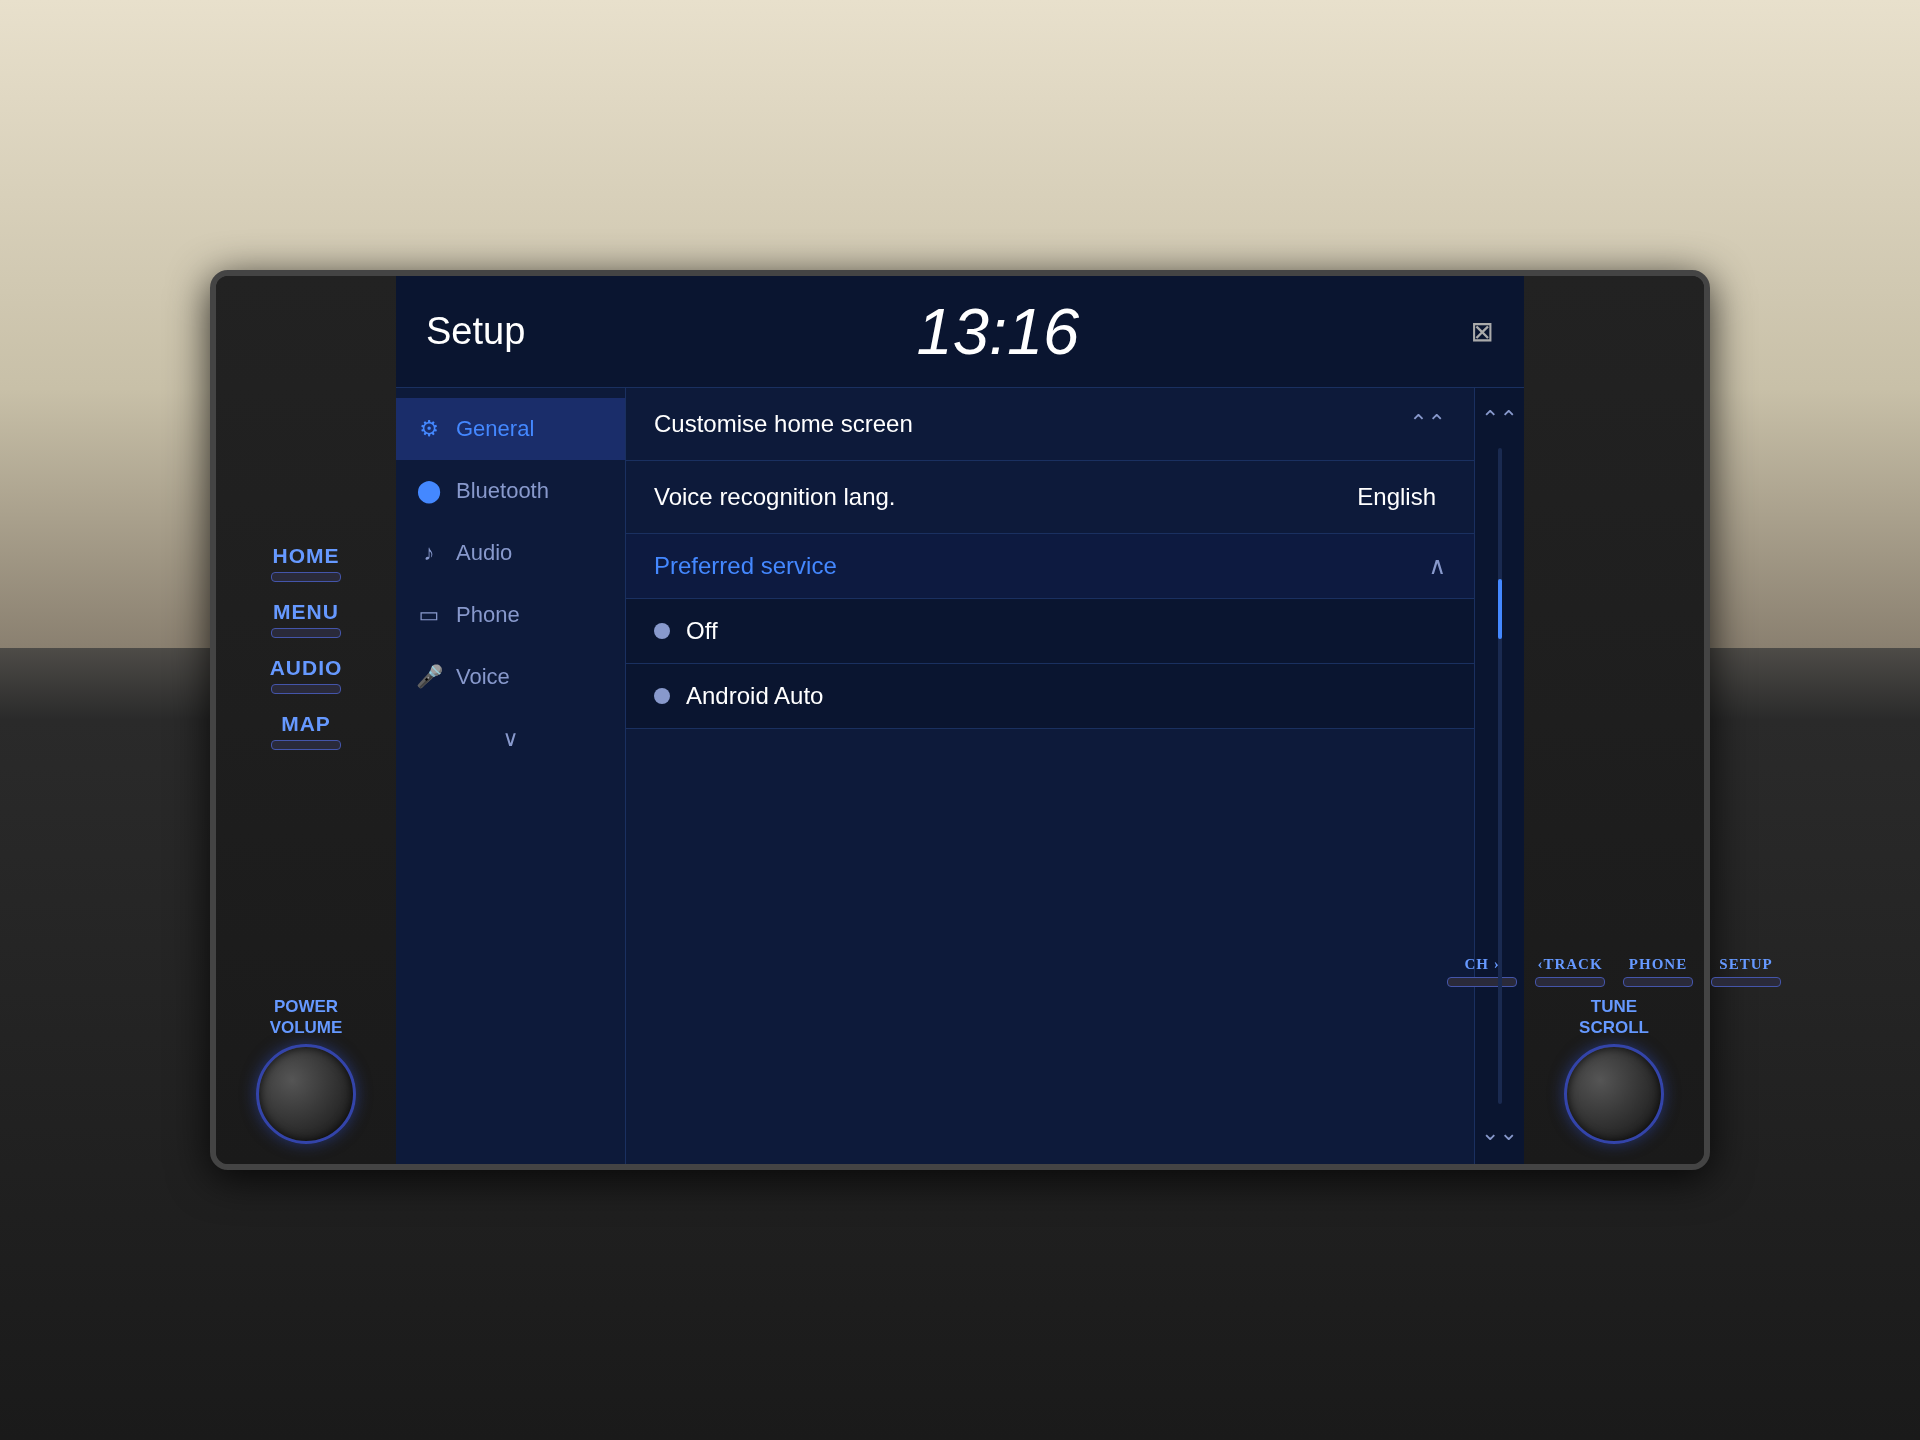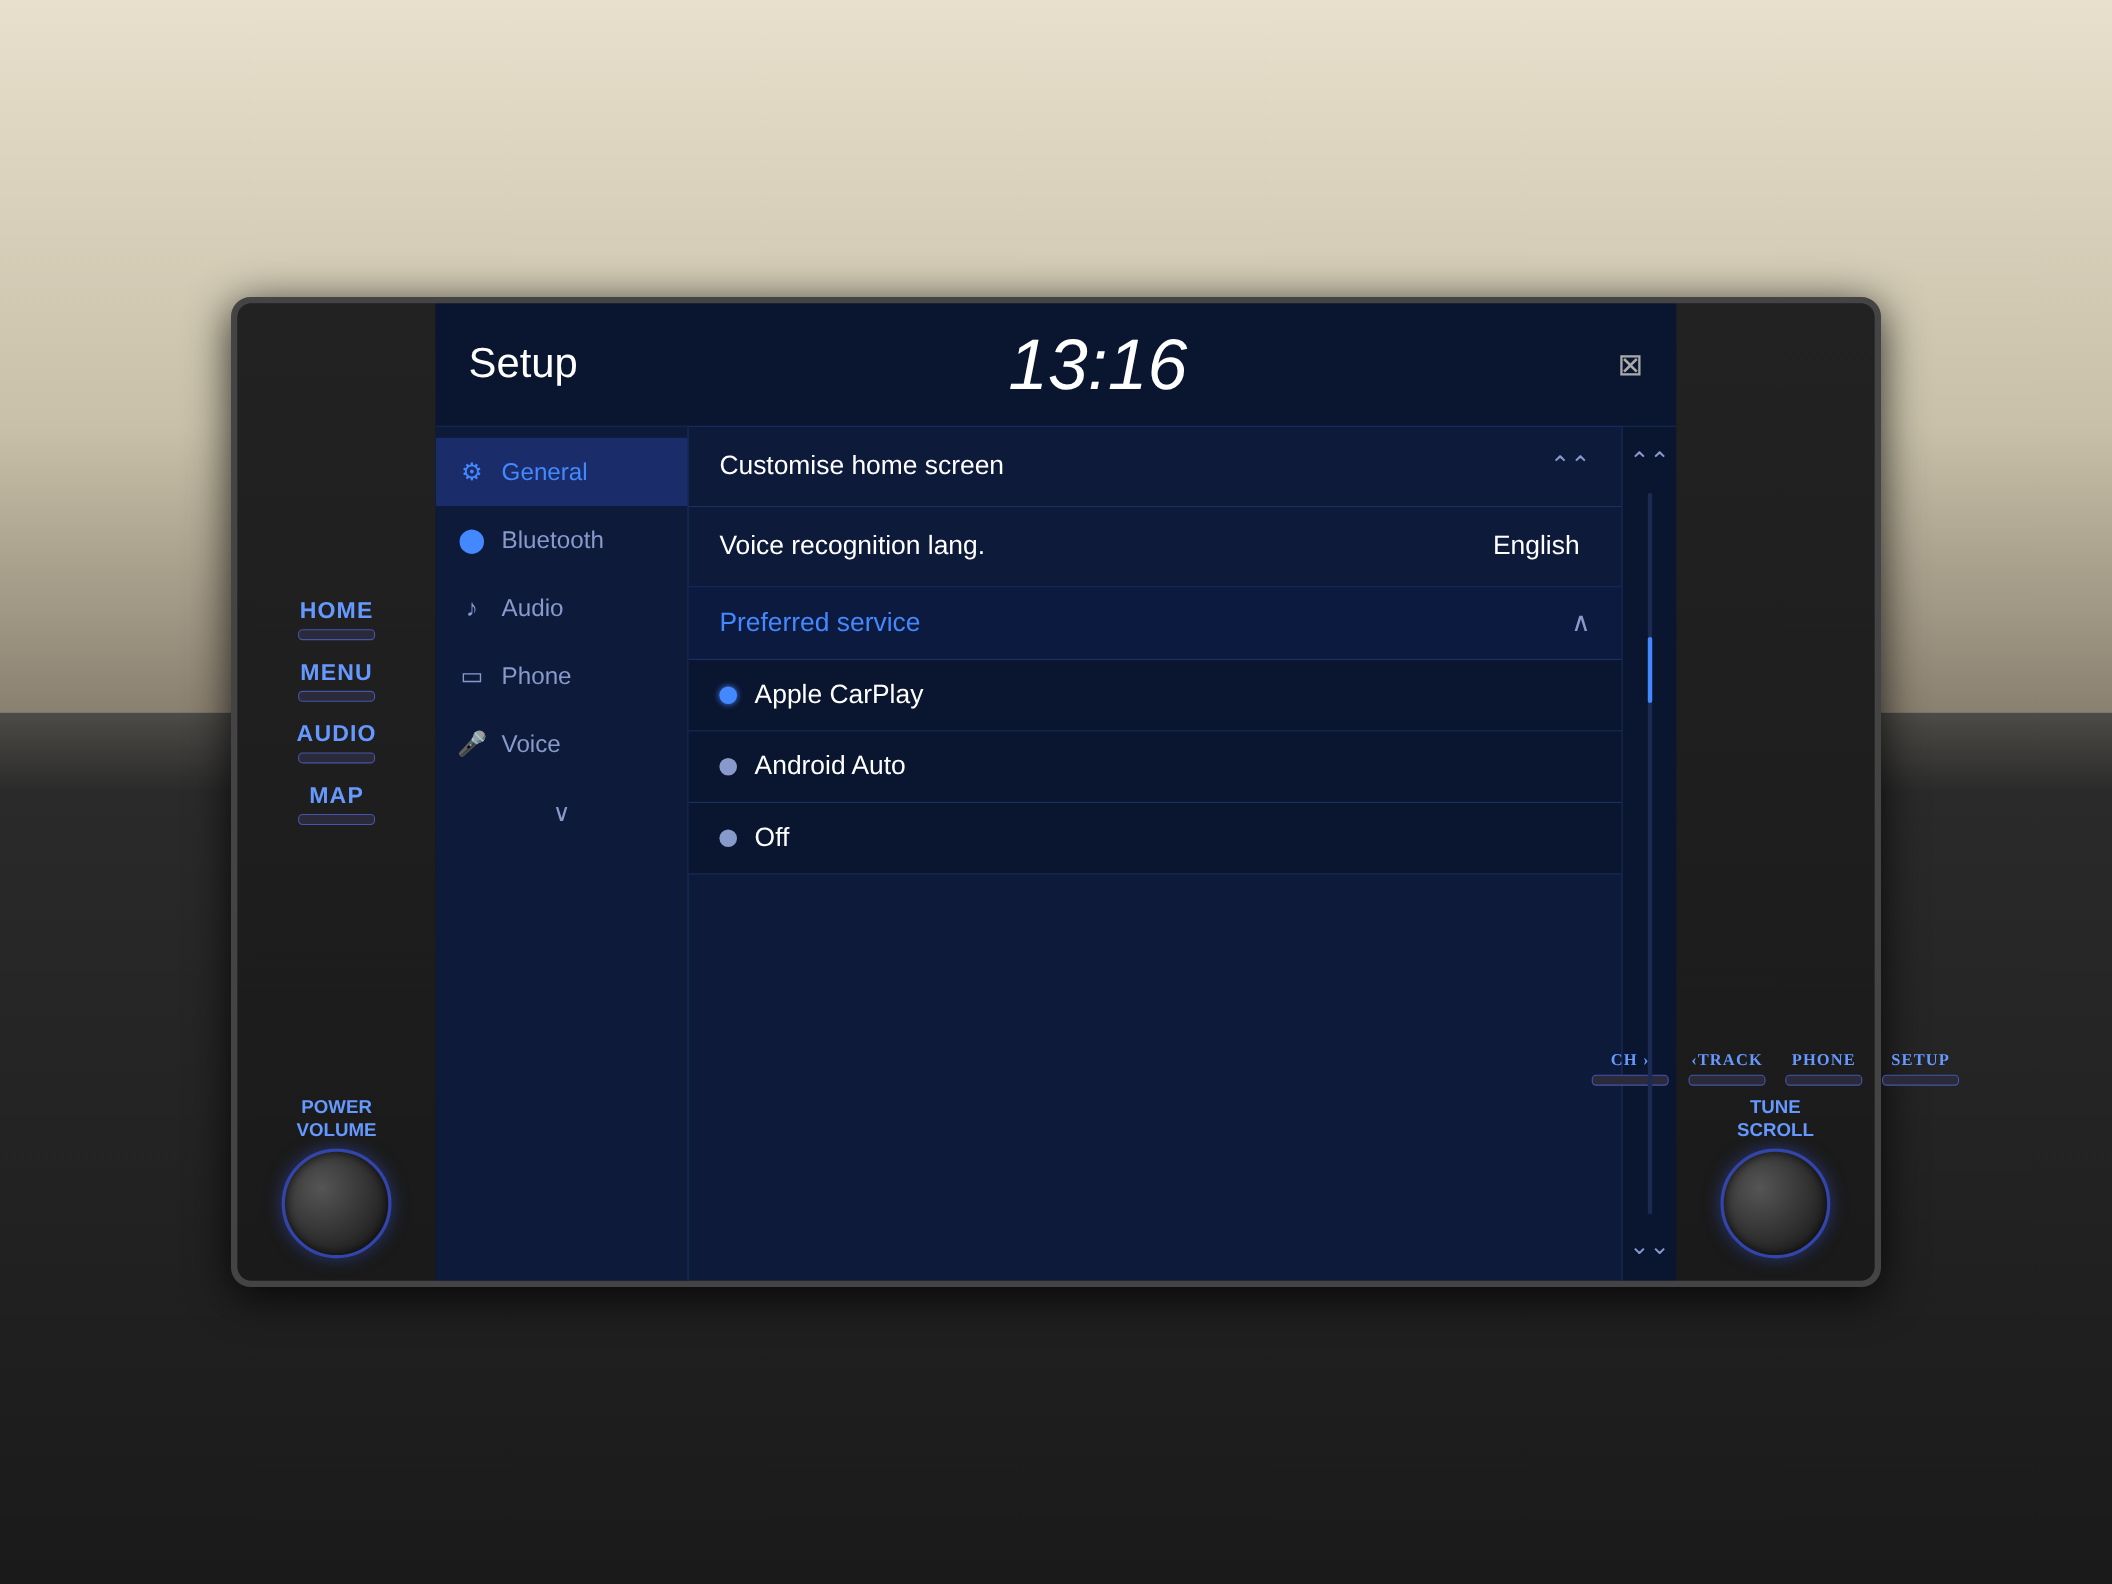--- a/index.html
+++ b/index.html
@@ -445,33 +445,29 @@
           <div class="content-row">
             <span class="content-row-text">Voice recognition lang.</span>
             <span class="content-row-value">English</span>
           </div>
 
           <div class="preferred-service-header">
             <span>Preferred service</span>
             <span class="chevron">∧</span>
           </div>
 
+
           <div class="service-option">
-            <div class="radio-dot"></div>
-            <span>Apple CarPlay</span>
+            <div class="radio-dot-off"></div>
+            <span>Off</span>
           </div>
 
           <div class="service-option">
             <div class="radio-dot-off"></div>
             <span>Android Auto</span>
-          </div>
-
-          <div class="service-option">
-            <div class="radio-dot-off"></div>
-            <span>Off</span>
           </div>
 
         </div>
 
         <div class="scrollbar-area">
           <div class="scroll-btn">⌃⌃</div>
           <div class="scroll-track">
             <div class="scroll-thumb"></div>
           </div>
           <div class="scroll-btn">⌄⌄</div>

